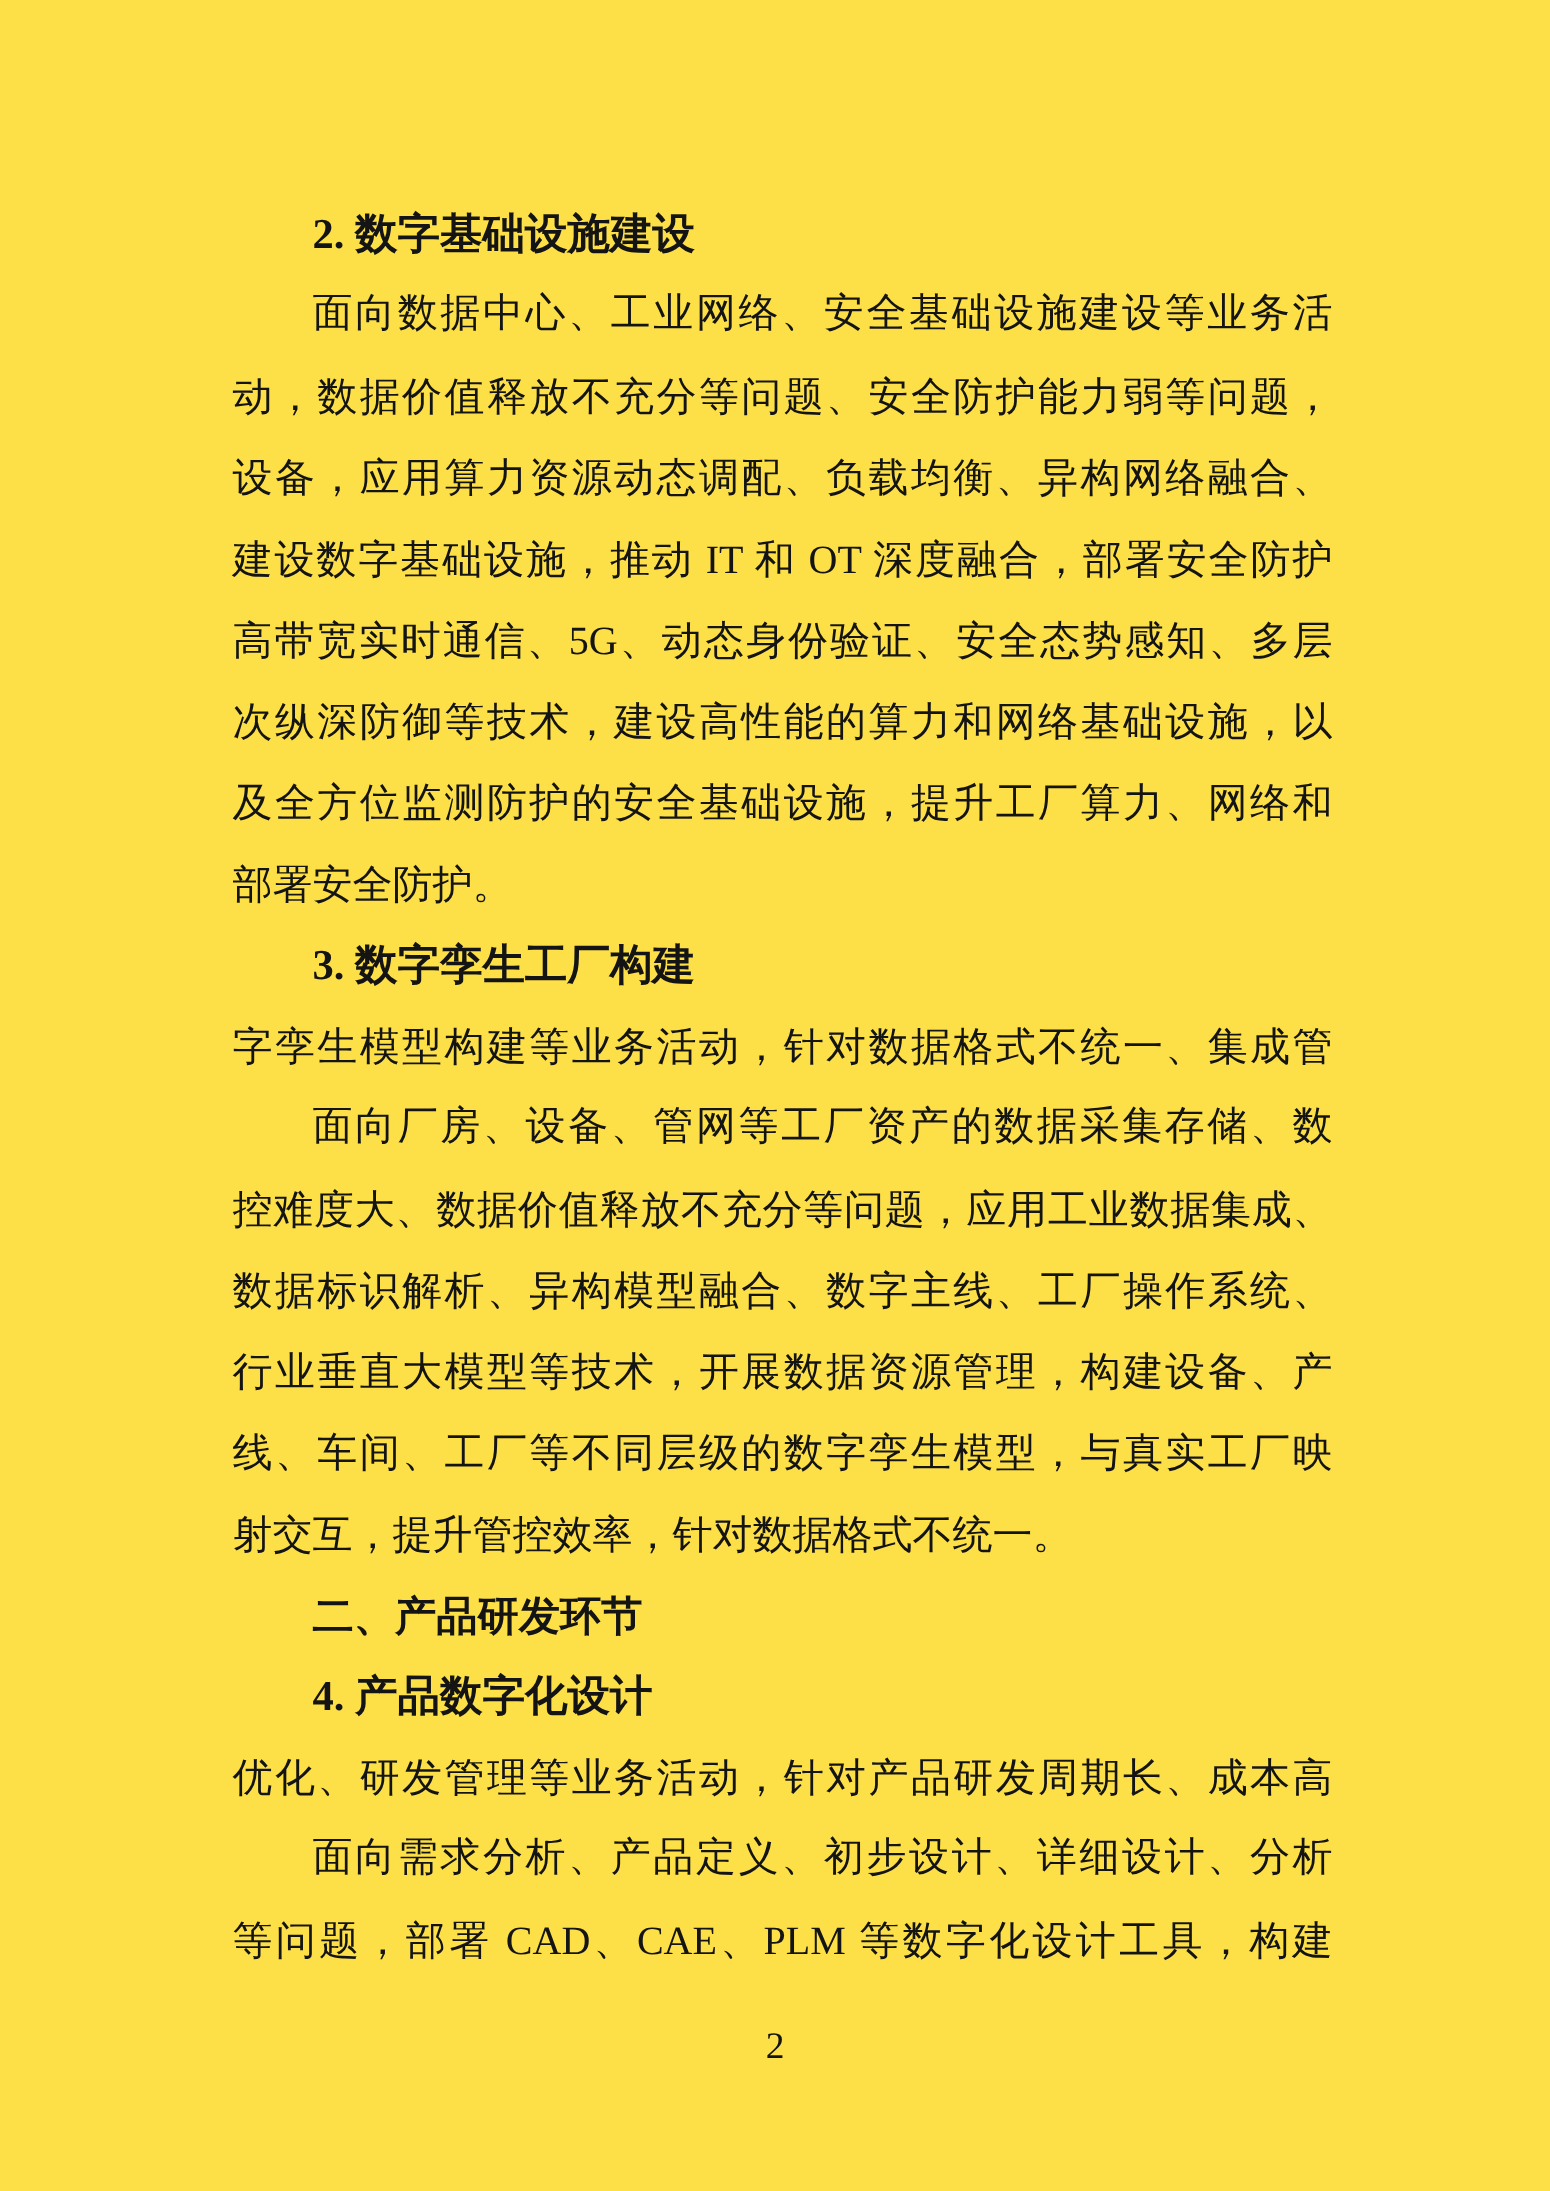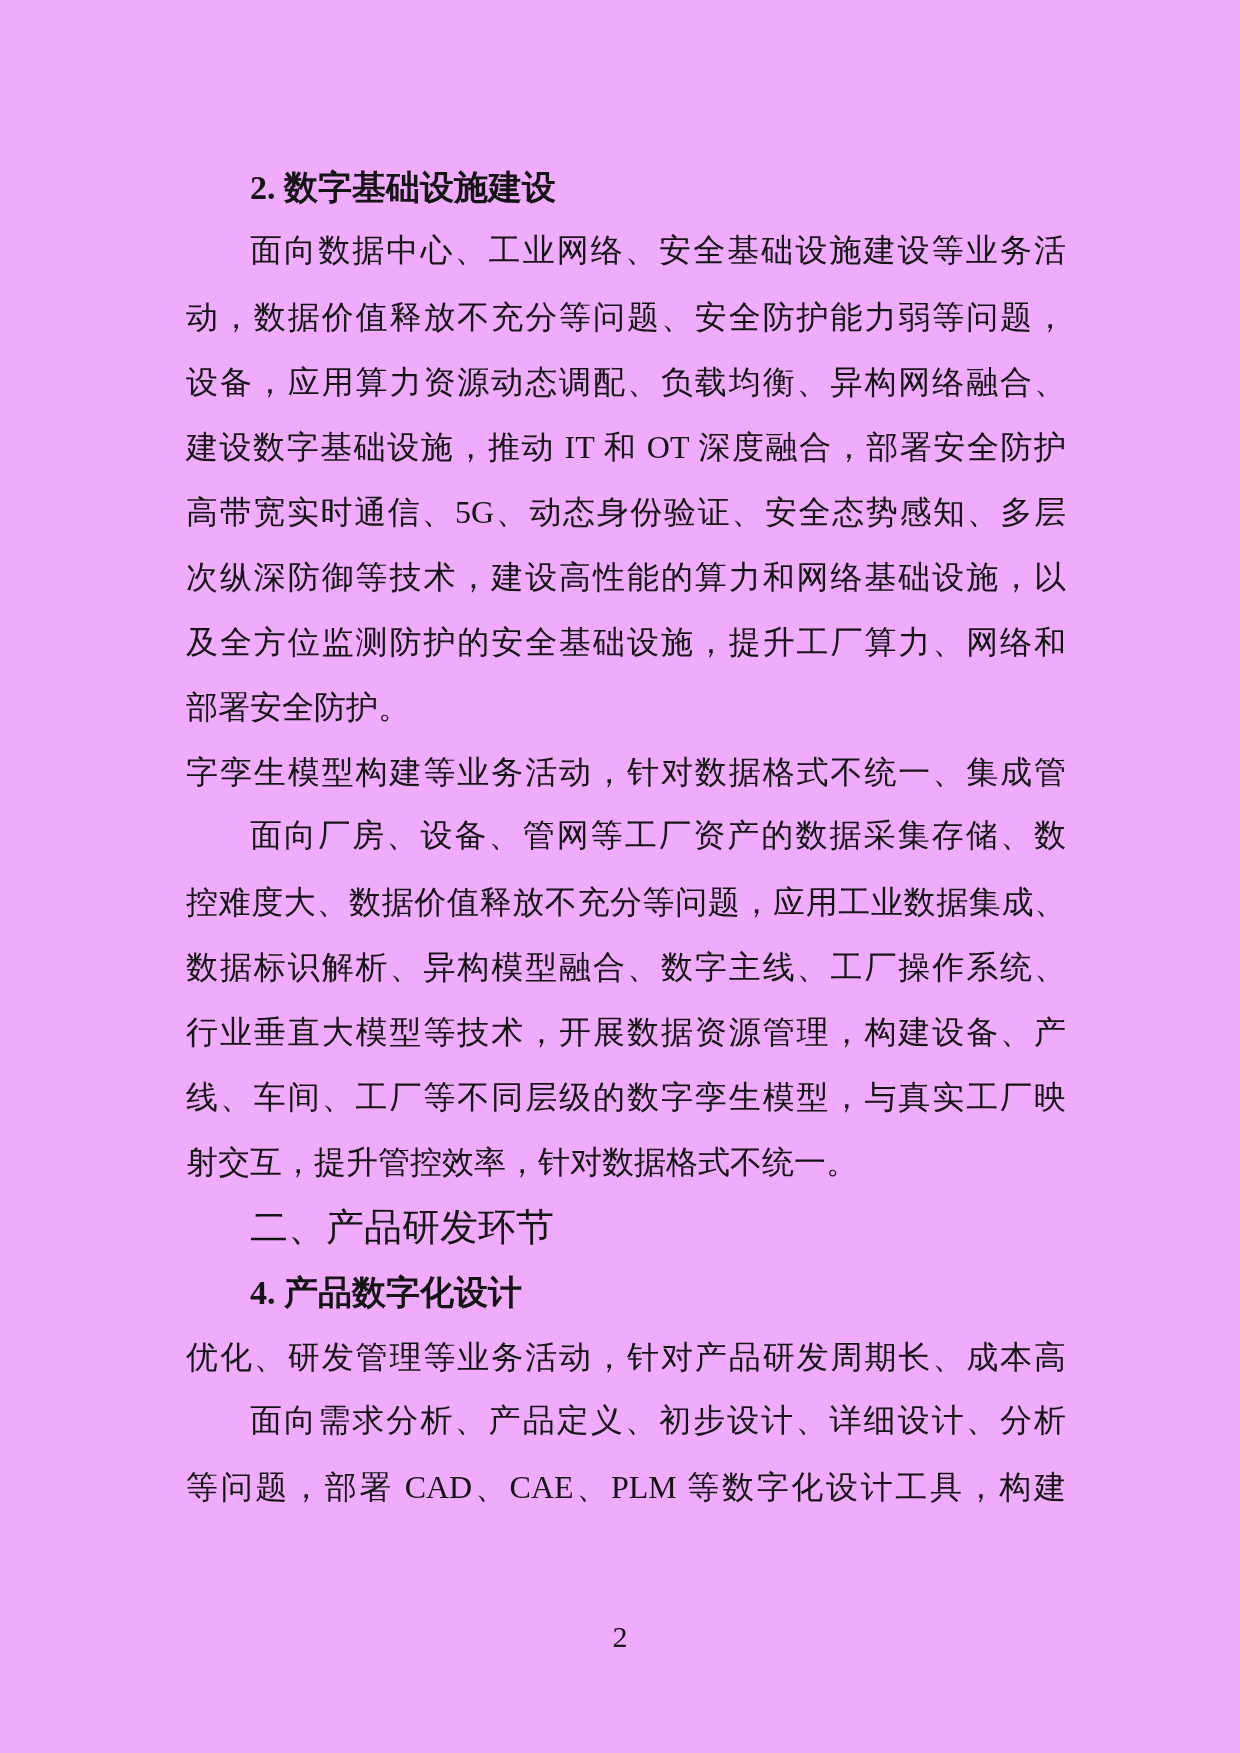--- a/index.html
+++ b/index.html
@@ -5,21 +5,21 @@
   html, body {
     margin: 0;
     padding: 0;
     background: #888;
   }
   .page {
     position: relative;
     width: 1240px;
     height: 1753px;
     margin: 0 auto;
-    background: #f0abfc;
+    background: #fde047;
     color: #141414;
     font-family: "Liberation Serif", "DejaVu Serif", serif;
     overflow: hidden;
   }
   .content {
     position: absolute;
     left: 186px;
     top: 155px;
     width: 880px;
   }
@@ -42,22 +42,22 @@
   }
   .line.h-num {
     font-weight: bold;
     font-size: 34px;
     padding-left: 64px;
     text-align: left;
     text-align-last: left;
     font-family: "Liberation Serif", "DejaVu Serif", serif;
   }
   .line.h-section {
-    font-weight: normal;
-    font-size: 38px;
+    font-weight: bold;
+    font-size: 33px;
     padding-left: 64px;
     text-align: left;
     text-align-last: left;
     font-family: "Liberation Sans", "DejaVu Sans", sans-serif;
   }
   .page-number {
     position: absolute;
     top: 1612px;
     left: 0;
     width: 100%;
@@ -78,20 +78,21 @@
 
     <div class="line indent">面向数据中心、工业网络、安全基础设施建设等业务活</div>
     <div class="line">动，数据价值释放不充分等问题、安全防护能力弱等问题，</div>
     <div class="line">设备，应用算力资源动态调配、负载均衡、异构网络融合、</div>
     <div class="line">建设数字基础设施，推动 IT 和 OT 深度融合，部署安全防护</div>
     <div class="line">高带宽实时通信、5G、动态身份验证、安全态势感知、多层</div>
     <div class="line">次纵深防御等技术，建设高性能的算力和网络基础设施，以</div>
     <div class="line">及全方位监测防护的安全基础设施，提升工厂算力、网络和</div>
     <div class="line lastline">部署安全防护。</div>
 
+    <div class="line h-num">3. 数字孪生工厂构建</div>
 
     <div class="line">字孪生模型构建等业务活动，针对数据格式不统一、集成管</div>
     <div class="line indent">面向厂房、设备、管网等工厂资产的数据采集存储、数</div>
     <div class="line">控难度大、数据价值释放不充分等问题，应用工业数据集成、</div>
     <div class="line">数据标识解析、异构模型融合、数字主线、工厂操作系统、</div>
     <div class="line">行业垂直大模型等技术，开展数据资源管理，构建设备、产</div>
     <div class="line">线、车间、工厂等不同层级的数字孪生模型，与真实工厂映</div>
     <div class="line lastline">射交互，提升管控效率，针对数据格式不统一。</div>
 
     <div class="line h-section">二、产品研发环节</div>

